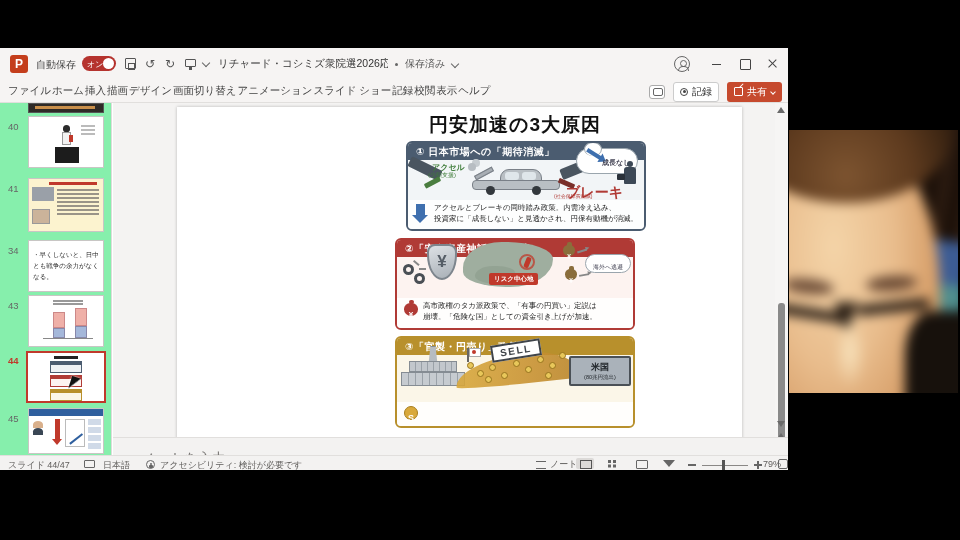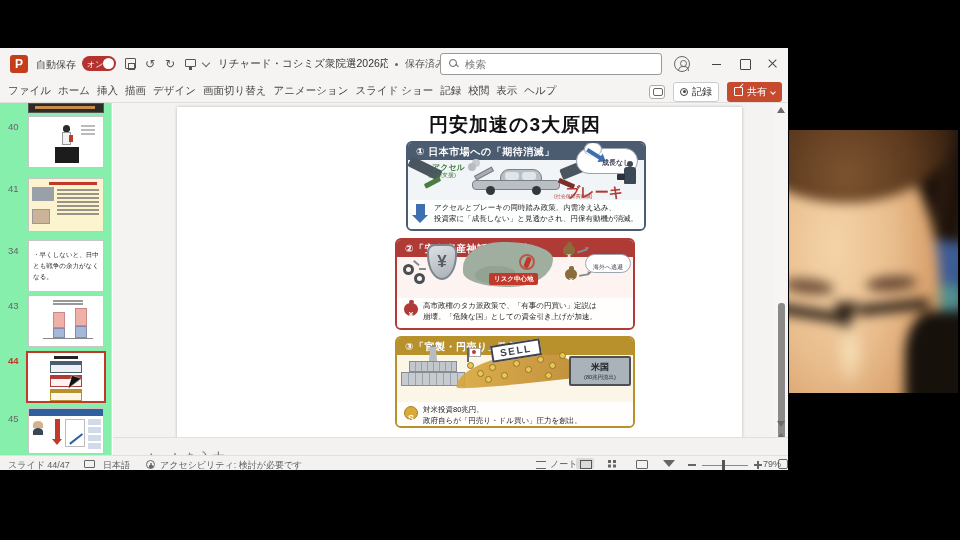--- a/index.html
+++ b/index.html
@@ -42,21 +42,21 @@
   .avatar-icon:after { content:""; position:absolute; left:2.5px; top:9px; width:9px; height:4px; border:1.1px solid #666; border-bottom:none; border-radius:5px 5px 0 0; }
   .win-btn { position:absolute; top:10px; width:12px; height:12px; }
   .btn-min { left:711px; } .btn-min:before { content:""; position:absolute; left:1px; top:6px; width:9px; height:1.3px; background:#444; }
   .btn-max { left:739px; } .btn-max:before { content:""; position:absolute; left:1px; top:1px; width:9px; height:9px; border:1.2px solid #444; border-radius:1px; }
   .btn-close { left:767px; }
   .btn-close:before,.btn-close:after { content:""; position:absolute; left:0; top:5px; width:11px; height:1.3px; background:#444; }
   .btn-close:before { transform:rotate(45deg); } .btn-close:after { transform:rotate(-45deg); }
 
   
   .ribbon { position:absolute; left:0; top:32px; width:788px; height:23px; background:#f6f4f3; border-bottom:1px solid #e1dfdd; }
-  .ribbon-tabs { position:absolute; left:8px; top:0; height:22px; display:flex; gap:7px; align-items:center; }
+  .ribbon-tabs { position:absolute; left:8px; top:0; height:22px; display:flex; gap:1px; align-items:center; }
   .rtab { font-size:10.5px; color:#444; white-space:nowrap; }
   .ribbon-right { position:absolute; right:6px; top:2px; height:19px; display:flex; align-items:center; gap:8px; }
   .comment-icon { position:relative; width:16px; height:14px; border:1px solid #aaa; border-radius:3px; background:#fff; }
   .comment-icon:before { content:""; position:absolute; left:3px; top:2px; width:8px; height:6px; border:1.2px solid #666; border-radius:2px; }
   .record-btn { display:flex; align-items:center; gap:4px; border:1px solid #ccc; border-radius:3px; background:#fff; padding:2px 6px; }
   .rec-dot { width:8px; height:8px; border:1.5px solid #444; border-radius:50%; position:relative; }
   .rec-dot:before { content:""; position:absolute; left:1.5px; top:1.5px; width:3px; height:3px; background:#444; border-radius:50%; }
   .record-btn span { font-size:10px; color:#333; }
   .share-btn { display:flex; align-items:center; gap:4px; background:#c64a2e; border-radius:3px; padding:3px 7px; }
   .share-glyph { position:relative; width:9px; height:9px; border:1.2px solid #fff; border-radius:1px; }
@@ -271,24 +271,20 @@
           <span class="mon"></span>
           <span class="stand"></span>
         </div>
       <div class="chev-dn qat-chev"></div>
       <div class="title-group">
         <span class="doc-title">リチャード・コシミズ衆院選2026応援演説予…</span>
         <span class="dot-sep"></span>
         <span class="saved-status">保存済み</span>
         <span class="chev-dn"></span>
       </div>
-      <div class="search-box">
-        <span class="mag"></span>
-        <input class="search-input" placeholder="検索" style="">
-      </div>
       <div class="tb-right">
         <div class="avatar-icon"></div>
       </div>
       <div class="win-btn btn-min"></div>
       <div class="win-btn btn-max"></div>
       <div class="win-btn btn-close"></div>
     </div>
 
     <div class="ribbon">
       <div class="ribbon-tabs">
@@ -465,22 +461,20 @@
               <span class="coin"></span>
               <span class="coin"></span>
               <span class="coin"></span>
             <div class="sell">SELL</div>
             <div class="usa">
               <div class="nm">米国</div>
               <div class="sub">(80兆円流出)</div>
             </div>
             <div class="note" style="top:64px; height:26px;">
               <div class="scoin"><span>S</span></div>
-              <div class="note-txt">対米投資80兆円。
-政府自らが「円売り・ドル買い」圧力を創出。</div>
             </div>
           </div>
         </div>
       </div>
     </div>
 
     <div class="vscroll">
       <span class="tri-up" style="top:4px"></span>
       <span class="vthumb"></span>
       <span class="tri-dn" style="top:318px"></span>

